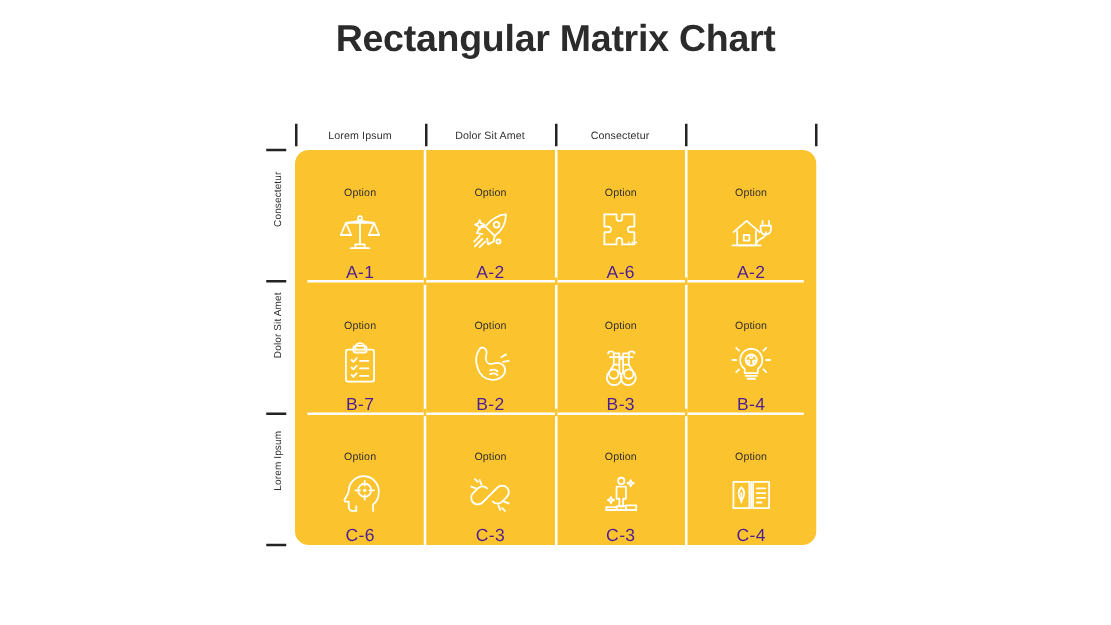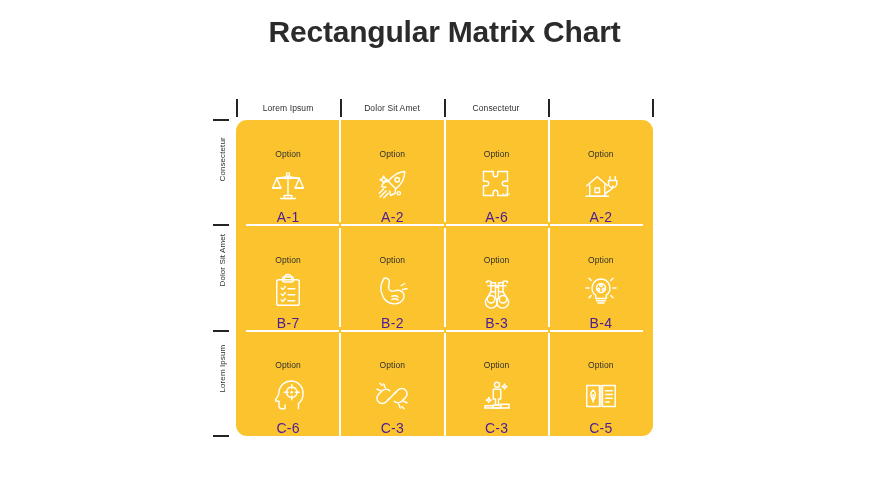--- a/index.html
+++ b/index.html
@@ -394,21 +394,21 @@
           <path d="M26 10 h17 v28 H26 z"></path>
           <line x1="24" y1="10" x2="24" y2="38"></line>
           <path d="M13.5 16 c4 3 4 9 0 14 c-4 -5 -4 -11 0 -14 Z"></path>
           <line x1="13.5" y1="22" x2="13.5" y2="32"></line>
           <line x1="30" y1="17" x2="39" y2="17"></line>
           <line x1="30" y1="22" x2="39" y2="22"></line>
           <line x1="30" y1="27" x2="39" y2="27"></line>
           <line x1="30" y1="32" x2="35" y2="32"></line>
         </svg>
       </div>
-      <div class="cell-code">C-5</div>
+      <div class="cell-code">C-4</div>
     </div>
 
     <div class="vsep" style="left:103.25px;"></div>
     <div class="vsep" style="left:207.5px;"></div>
     <div class="vsep" style="left:311.75px;"></div>
 
     <div class="hsep" style="top:104.33px;"></div>
     <div class="hsep" style="top:209.66px;"></div>
 
     <div class="vgap" style="left:103.25px; top:102px;"></div>

